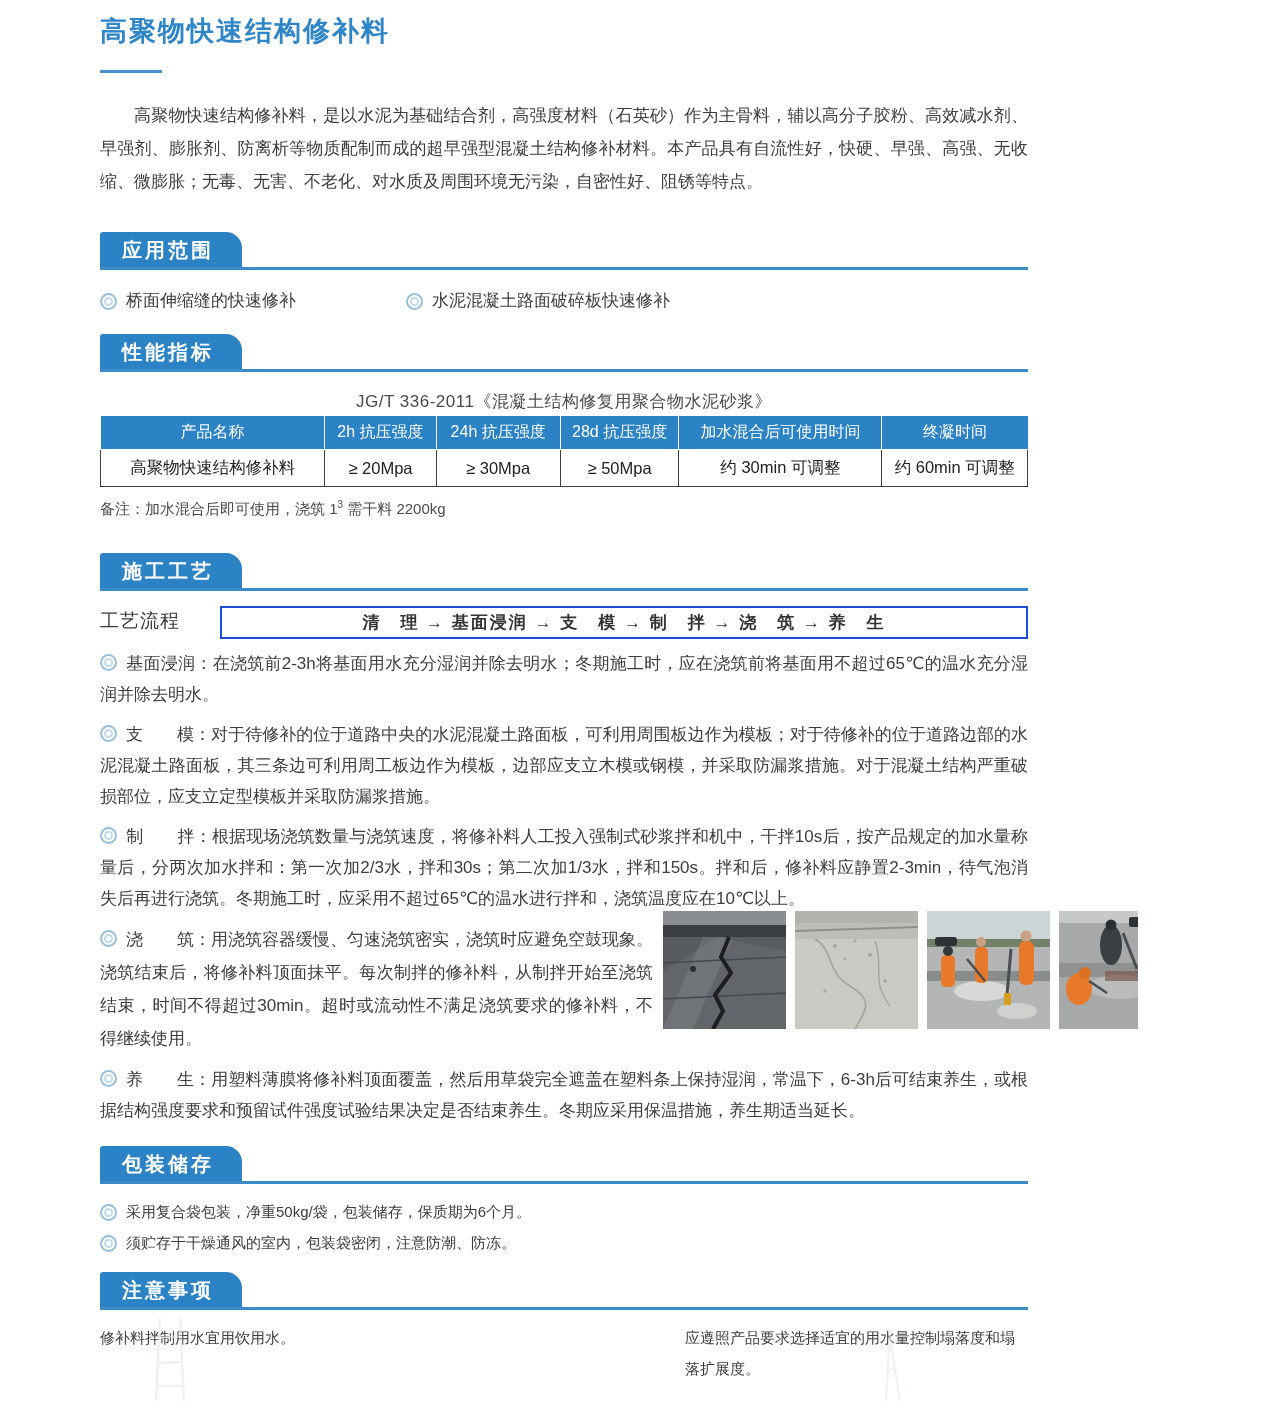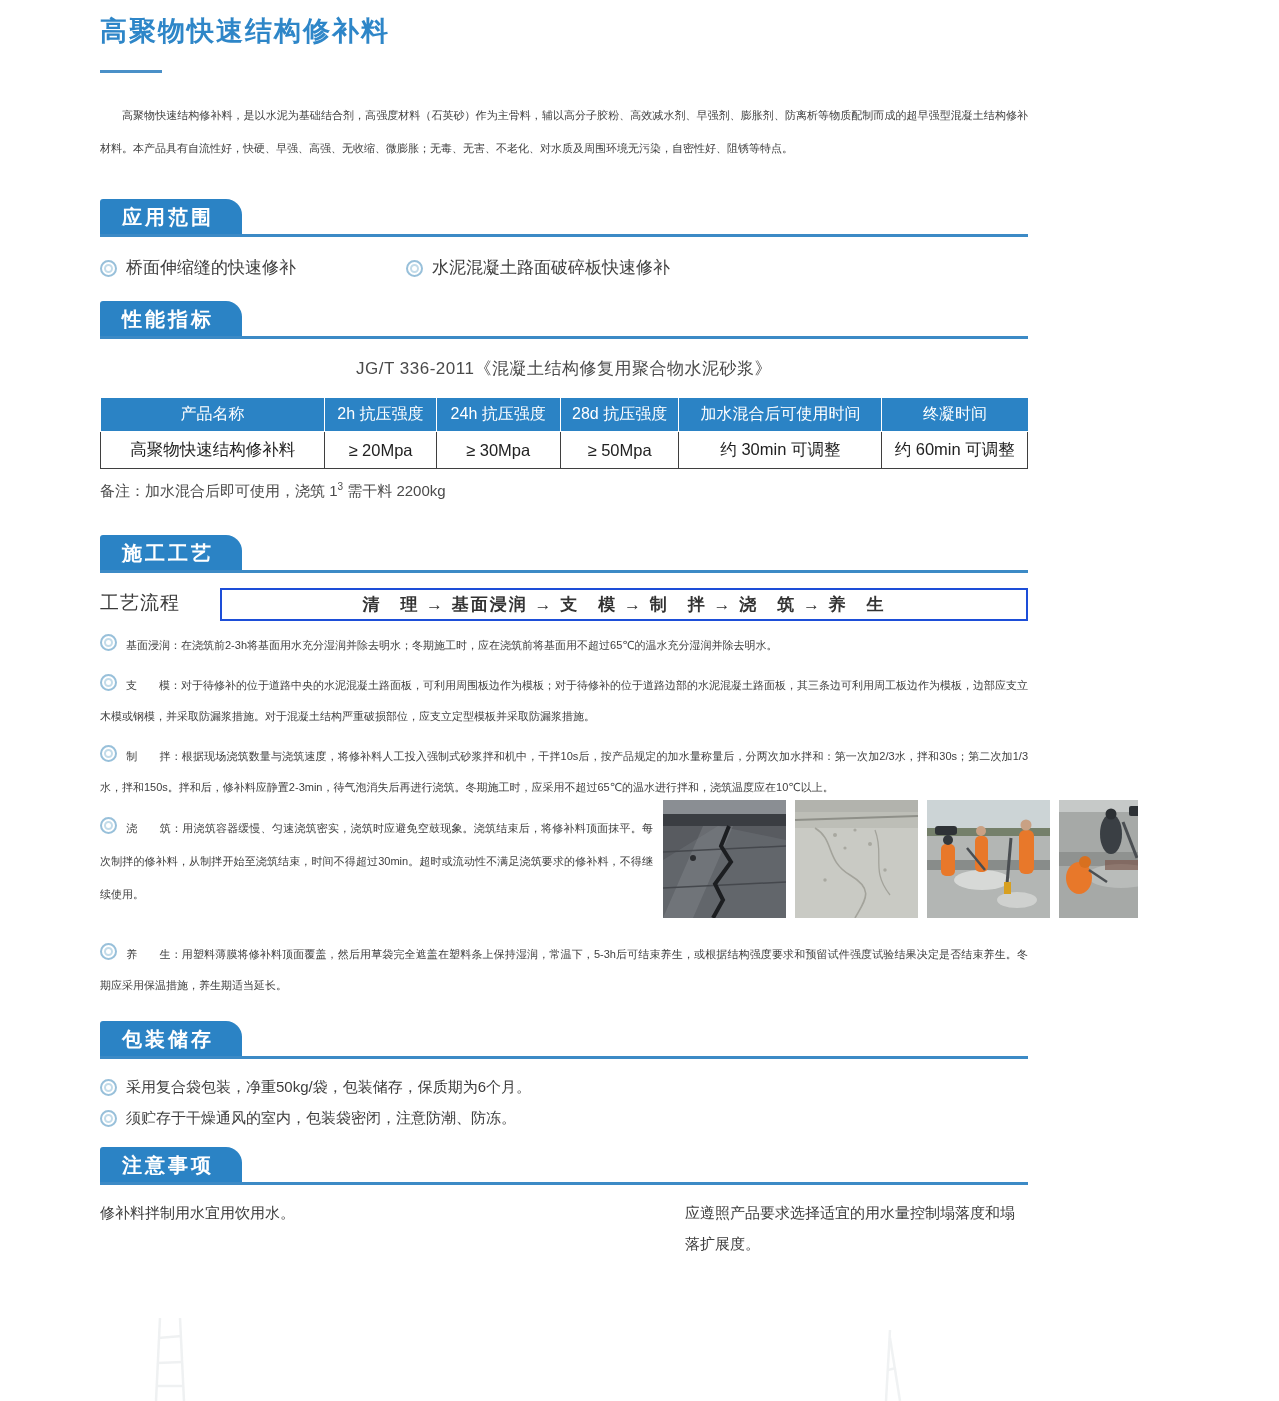--- a/index.html
+++ b/index.html
@@ -23,42 +23,42 @@
   .sec-head{border-bottom:3px solid #3c8ac6;line-height:0;}
   .sec-tab{
     display:inline-block;background:#2b83c5;color:#ffffff;
     font-size:20px;font-weight:bold;letter-spacing:3px;
     line-height:26px;padding:5px 28px 4px 22px;
     border-radius:3px 16px 0 0;
   }
 
   
   .para{
-    font-size:11px;line-height:33px;text-align:justify;
+    font-size:17px;line-height:33px;text-align:justify;
     margin:0;color:#3d3d3d;
   }
   .indent{text-indent:2em;}
 
   
   .blt{
     display:inline-block;width:13px;height:13px;border:2px solid #98c0da;border-radius:50%;
     position:relative;margin-right:9px;vertical-align:-2px;flex:none;
   }
   .blt::after{
     content:'';position:absolute;left:2px;top:2px;right:2px;bottom:2px;
     border:2px solid #c2dbe9;border-radius:50%;
   }
 
   .app-row{display:flex;margin-top:18px;font-size:17px;line-height:26px;}
   .app-item{display:flex;align-items:center;}
   .app-item.first{width:306px;}
 
   
   .standard{ text-align:center;font-size:17px;color:#4a4a4a;margin-top:18px;letter-spacing:.5px;}
-  table.perf{width:100%;border-collapse:collapse;margin-top:18px;table-layout:fixed;}
+  table.perf{width:100%;border-collapse:collapse;margin-top:3px;table-layout:fixed;}
   table.perf th{
     background:#2b83c5;color:#fff;font-weight:normal;font-size:16px;
     padding:6px 2px;border:1px solid #ffffff;border-top:none;
   }
   table.perf th:first-child{border-left:none;}
   table.perf th:last-child{border-right:none;}
   table.perf td{
     font-size:16.5px;color:#222;text-align:center;padding:7px 2px;
     border:1px solid #3f3f3f;background:#fff;
   }
@@ -241,21 +241,21 @@
             <ellipse cx="104" cy="74" rx="12" ry="14" fill="#e8782a"></ellipse>
             <circle cx="98" cy="60" r="5.5" fill="#33383c"></circle>
             <line x1="64" y1="22" x2="78" y2="58" stroke="#4a4e52" stroke-width="3"></line>
             <line x1="30" y1="70" x2="48" y2="82" stroke="#4a4e52" stroke-width="2.5"></line>
           </g>
         </svg>
       </div>
     </div>
 
     <div class="step">
-      <p class="para"><span class="blt"></span><span>养　　生：</span><span>用塑料薄膜将修补料顶面覆盖，然后用草袋完全遮盖在塑料条上保持湿润，常温下，5-3h后可结束养生，或根据结构强度要求和预留试件强度试验结果决定是否结束养生。冬期应采用保温措施，养生期适当延长。</span></p>
+      <p class="para"><span class="blt"></span><span>养　　生：</span><span>用塑料薄膜将修补料顶面覆盖，然后用草袋完全遮盖在塑料条上保持湿润，常温下，6-3h后可结束养生，或根据结构强度要求和预留试件强度试验结果决定是否结束养生。冬期应采用保温措施，养生期适当延长。</span></p>
     </div>
 
     <div class="sec-head mt20">
       <span class="sec-tab">包装储存</span>
     </div>
     <div class="mt12">
       <div class="bline">
         <span class="blt"></span>
         <span>采用复合袋包装，净重50kg/袋，包装储存，保质期为6个月。</span>
       </div>

